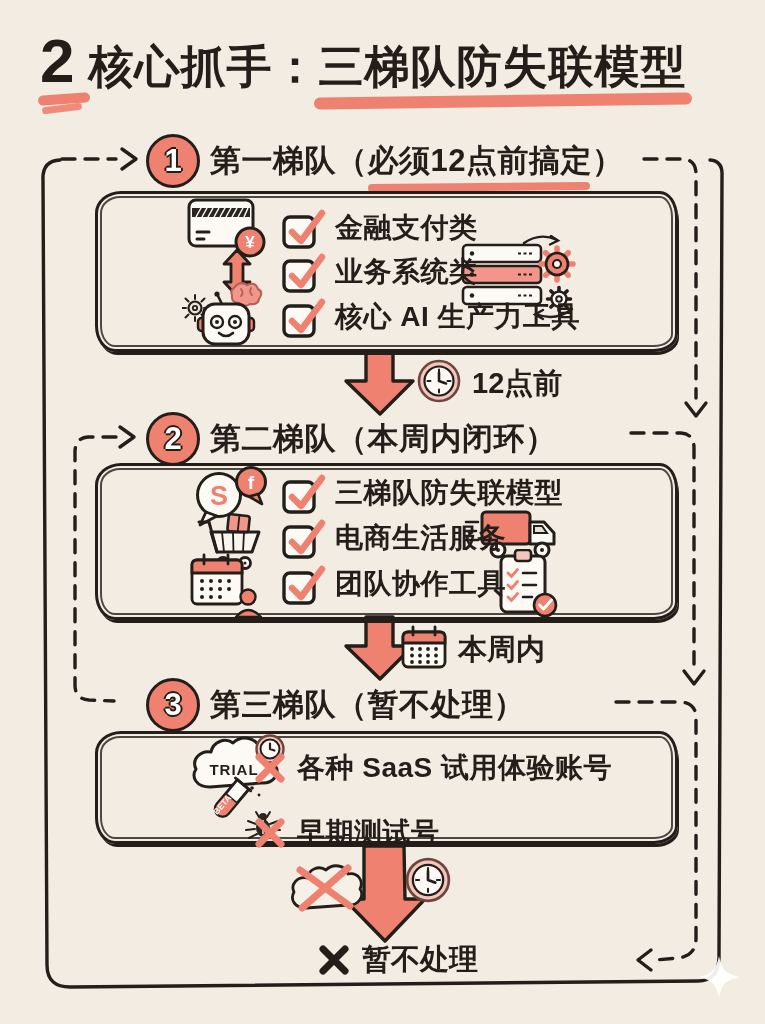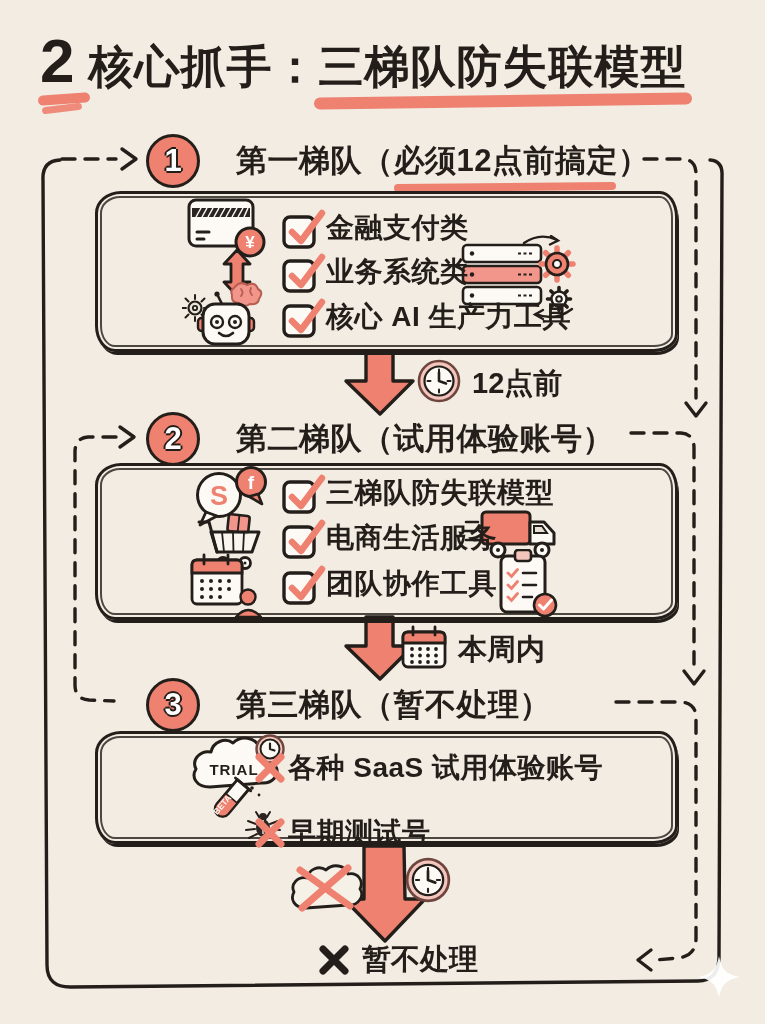--- a/index.html
+++ b/index.html
@@ -19,35 +19,35 @@
   .t-main{font-size:45px;line-height:1.15;letter-spacing:1px;white-space:nowrap;font-family:Liberation Mono, monospace;}
   .t-hl{position:relative;display:inline-block;}
   .t-hl i{position:absolute;left:-4px;right:-6px;bottom:-10px;height:12px;background:#ee8170;border-radius:8px;transform:rotate(-0.8deg);}
   
   .badge{
     width:54px;height:54px;border-radius:50%;background:#ee8170;border:3.5px solid #231e1a;
     display:flex;align-items:center;justify-content:center;font-size:31px;color:#fff;
     text-shadow:-2px 0 0 #231e1a,2px 0 0 #231e1a,0 -2px 0 #231e1a,0 2px 0 #231e1a,-1px -1px 0 #231e1a,1px 1px 0 #231e1a;
     box-sizing:border-box;
   }
-  .tier-title{font-size:31px;line-height:54px;white-space:nowrap;letter-spacing:.5px;margin-left:26px;}
+  .tier-title{font-size:31px;line-height:54px;white-space:nowrap;letter-spacing:.5px;}
   .cond-u{position:relative;display:inline-block;}
   .cond-u i{position:absolute;left:0;right:2px;bottom:-3px;height:8px;background:#ee8170;border-radius:5px;transform:rotate(-0.6deg);}
   
   .sketchbox{
     border:3px solid #231e1a;box-sizing:border-box;background:transparent;
     border-radius:26px 18px 24px 20px / 22px 26px 18px 26px;
     box-shadow:2px 4px 0 -1px #231e1a;
   }
   .sketchbox::after{
     content:"";position:absolute;inset:2px;border:2px solid rgba(35,30,26,.8);
     border-radius:20px 13px 19px 15px / 17px 21px 13px 21px;pointer-events:none;
   }
   
-  .row{display:flex;align-items:center;height:44px;}
+  .row{display:flex;align-items:center;gap:9px;height:44px;}
   .row .lbl{font-size:28px;white-space:nowrap;letter-spacing:.5px;}
   
   .flow-label{display:flex;align-items:flex-end;gap:10px;}
   .flow-label .lbl{font-size:29px;white-space:nowrap;}
   .footer-row{display:flex;align-items:center;gap:12px;}
   .footer-row .lbl{font-size:29px;white-space:nowrap;}
 </style>
 </head>
 <body>
 
@@ -179,21 +179,21 @@
       <circle cx="23" cy="23" r="14.5" fill="#fdfaf5" stroke="#231e1a" stroke-width="2.2"></circle>
       <path d="M23 11.5 v3 M34.5 23 h-3 M23 34.5 v-3 M11.5 23 h3" stroke="#231e1a" stroke-width="2" stroke-linecap="round"></path>
       <path d="M23 23 L23 14.5 M23 23 L30 25.5" stroke="#231e1a" stroke-width="2.6" stroke-linecap="round"></path>
     </svg>
     <span class="lbl">12点前</span>
   </div>
 
   <div class="abs badge" style="left:146px;top:412px">
       <span>2</span>
     </div>
-  <div class="abs tier-title" style="left:210px;top:412px"><span>第二梯队</span><span>（</span><span>试用体验账号</span><span>）</span></div>
+  <div class="abs tier-title" style="left:210px;top:412px"><span>第二梯队</span><span>（</span><span>本周内闭环</span><span>）</span></div>
 
   <div class="abs sketchbox" style="left:95px;top:463px;width:583px;height:157px"></div>
 
   <svg class="abs" style="left:190px;top:466px" width="80" height="62" viewBox="0 0 80 62">
     <circle cx="29" cy="29" r="21.5" fill="#fdfaf5" stroke="#231e1a" stroke-width="3"></circle>
     <path d="M16 46 L10 59 L27 50 Z" fill="#fdfaf5" stroke="#231e1a" stroke-width="2.8" stroke-linejoin="round"></path>
     <text x="29" y="39" text-anchor="middle" font-size="27" font-weight="bold" fill="#ee8170">S</text>
     <circle cx="61" cy="16" r="14.5" fill="#ee8170" stroke="#231e1a" stroke-width="3"></circle>
     <path d="M68 28 L72 38 L59 30.5 Z" fill="#ee8170" stroke="#231e1a" stroke-width="2.6" stroke-linejoin="round"></path>
     <text x="61" y="23" text-anchor="middle" font-size="19" font-weight="bold" fill="#fff">f</text>

